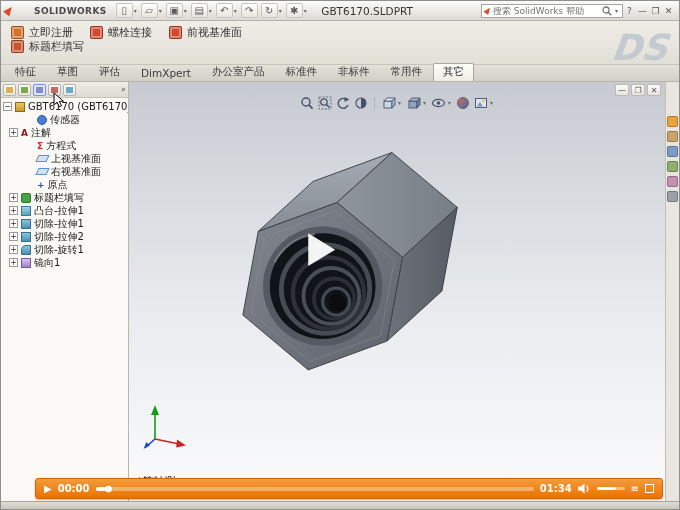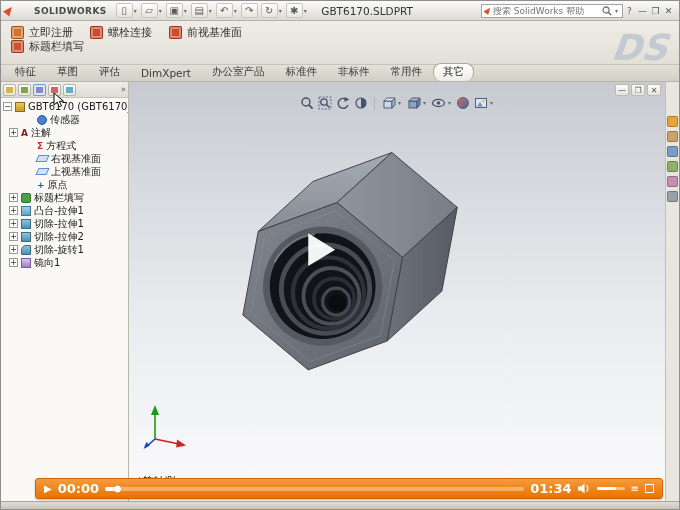--- a/index.html
+++ b/index.html
@@ -39,21 +39,21 @@
     box-shadow:inset 0 0 0 2px rgba(255,255,255,.35); }
   .ric.c1 { background:#cf4a2e; } .ric.c2 { background:#d4722a; }
   .ric.c3 { background:#3a78c0; } .ric.c4 { background:#cf4a2e; } .ric.c5 { background:#c8552e; }
 
   
   .tabstrip { position:absolute; top:64px; left:0; right:0; height:17px;
     background:linear-gradient(#e4e1d9,#d2cfc7); border-bottom:1px solid #b8b5ae;
     display:flex; align-items:flex-end; padding-left:4px; gap:1px; z-index:5; }
   .tab { font-size:10.5px; color:#3a3a3a; padding:1px 9px 2px; border:1px solid transparent;
     border-bottom:none; border-radius:2px 2px 0 0; white-space:nowrap; }
-  .tab.active { background:linear-gradient(#fdfdfb,#efede6); border-color:#aaa79f; color:#222;border-radius:8px; }
+  .tab.active { background:linear-gradient(#fdfdfb,#efede6); border-color:#aaa79f; color:#222; }
 
   
   .main { position:absolute; top:81px; left:0; right:0; bottom:8px; display:flex; background:#fff; }
 
   
   .leftpanel { width:128px; flex:none; background:#faf9f5; border-right:1px solid #b9b6ae; display:flex; flex-direction:column; overflow:hidden; }
   .ptabs { height:16px; flex:none; display:flex; align-items:center; gap:2px; padding:1px 2px;
     background:linear-gradient(#eeece5,#dedbd3); border-bottom:1px solid #c6c3bb; }
   .ptab { width:13px; height:12px; border:1px solid #b5b2aa; border-radius:2px; background:linear-gradient(#fff,#e6e4dd); }
   .ptab .sw { display:block; margin:2px auto 0; width:7px; height:6px; }
@@ -107,21 +107,21 @@
   .watermark { position:absolute; top:26px; right:8px; z-index:50; pointer-events:none;
     font-size:36px; font-style:italic; font-weight:bold; color:#c4cad2; transform:skewX(-10deg); }
 
   
   .cursor { position:absolute; left:52px; top:92px; z-index:70; pointer-events:none; }
 
   
   .player { position:absolute; left:34px; right:16px; bottom:10px; height:21px; z-index:40;
     background:linear-gradient(#f59b3c,#e97300); border:1px solid #d06500; border-radius:3px;
     display:flex; align-items:center; gap:6px; padding:0 8px; box-shadow:0 1px 2px rgba(0,0,0,.25); }
-  .player .ptime { font-size:13px; font-weight:bold; color:#fff; flex:none; }
+  .player .ptime { font-size:10px; font-weight:bold; color:#fff; flex:none; }
   .play-glyph { font-size:10px; color:#fff; line-height:1; flex:none; }
   .ptrack { flex:1; height:4px; background:rgba(255,255,255,.35); border-radius:2px; position:relative; }
   .pfill { position:absolute; left:0; top:0; bottom:0; background:#ffffff; border-radius:2px; }
   .pknob { position:absolute; right:-3px; top:50%; transform:translateY(-50%);
     width:7px; height:7px; border-radius:50%; background:#fff; box-shadow:0 0 1px rgba(0,0,0,.4); }
   .vtrack { width:28px; height:3px; background:rgba(255,255,255,.45); border-radius:2px; position:relative; flex:none; }
   .vfill { position:absolute; left:0; top:0; bottom:0; background:#fff; border-radius:2px; }
   .fs-box { width:9px; height:9px; border:1.5px solid #fff; flex:none; }
   .menu-glyph { font-size:10px; color:#fff; line-height:1; flex:none; }
 
@@ -260,25 +260,25 @@
           <span class="exp">+</span>
           <span class="ti glyphic annot">A</span>
           <span class="tlabel">注解</span>
         </div>
         <div class="trow">
           <span class="ti glyphic equation">Σ</span>
           <span class="tlabel">方程式</span>
         </div>
         <div class="trow">
           <span class="ti plane"></span>
-          <span class="tlabel">右视基准面</span>
+          <span class="tlabel">上视基准面</span>
         </div>
         <div class="trow">
           <span class="ti plane"></span>
-          <span class="tlabel">上视基准面</span>
+          <span class="tlabel">右视基准面</span>
         </div>
         <div class="trow">
           <span class="ti glyphic origin">+</span>
           <span class="tlabel">原点</span>
         </div>
         <div class="trow hasx">
           <span class="exp">+</span>
           <span class="ti materef"></span>
           <span class="tlabel">标题栏填写</span>
         </div>

